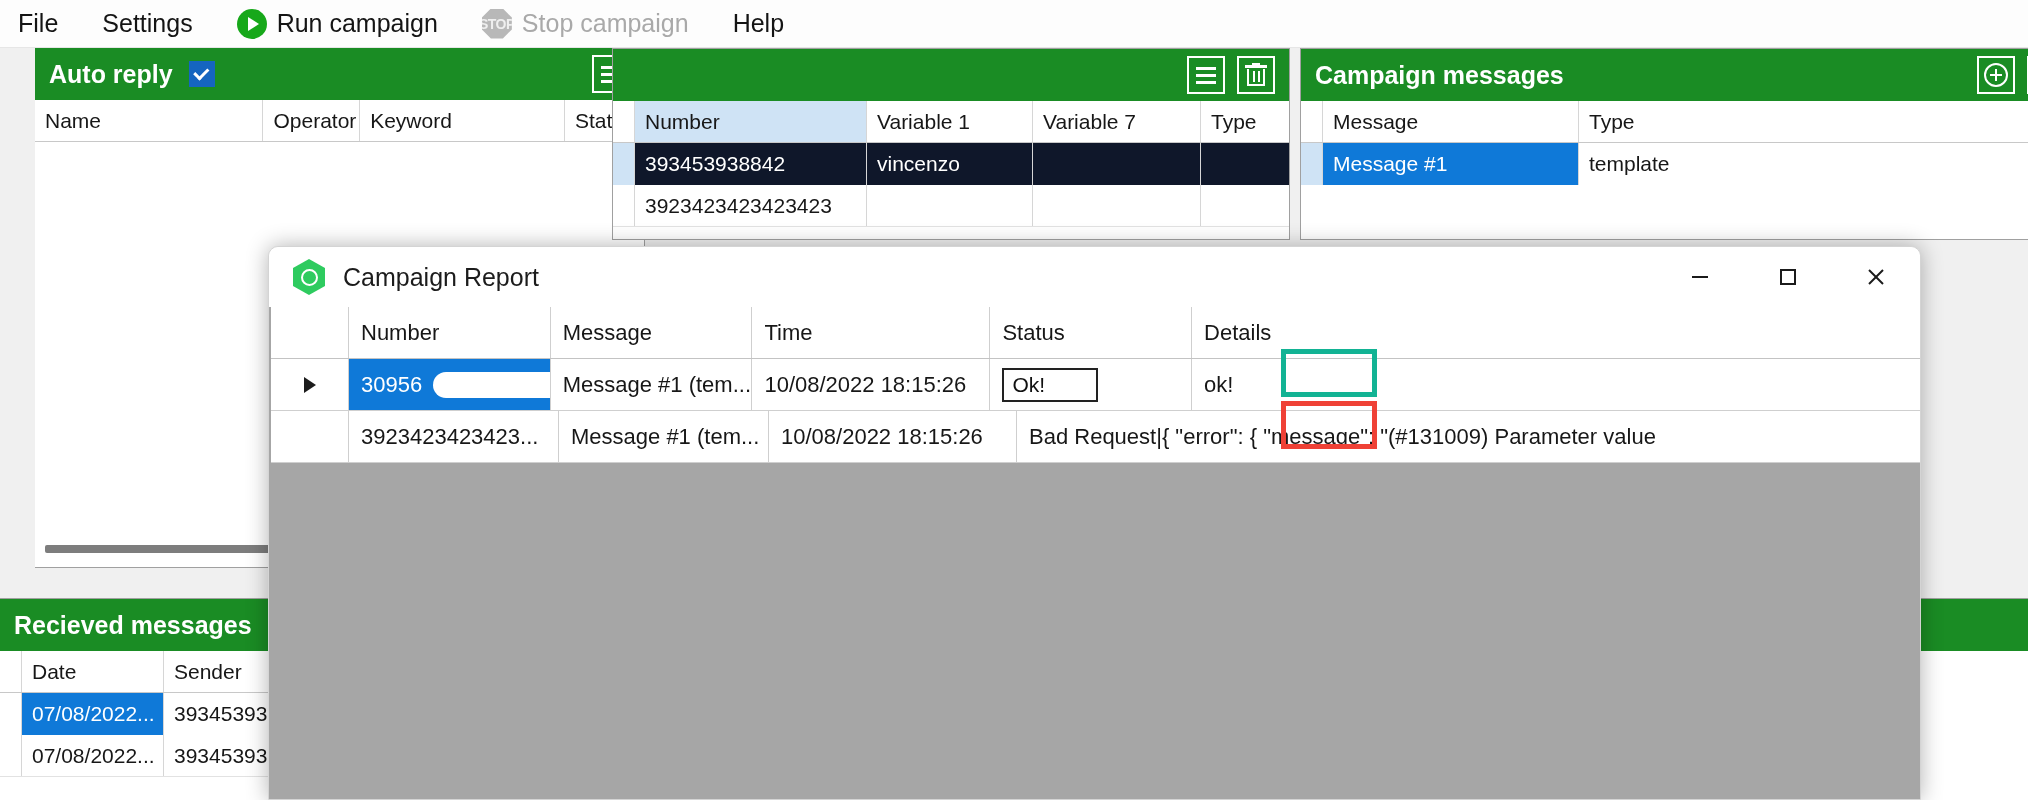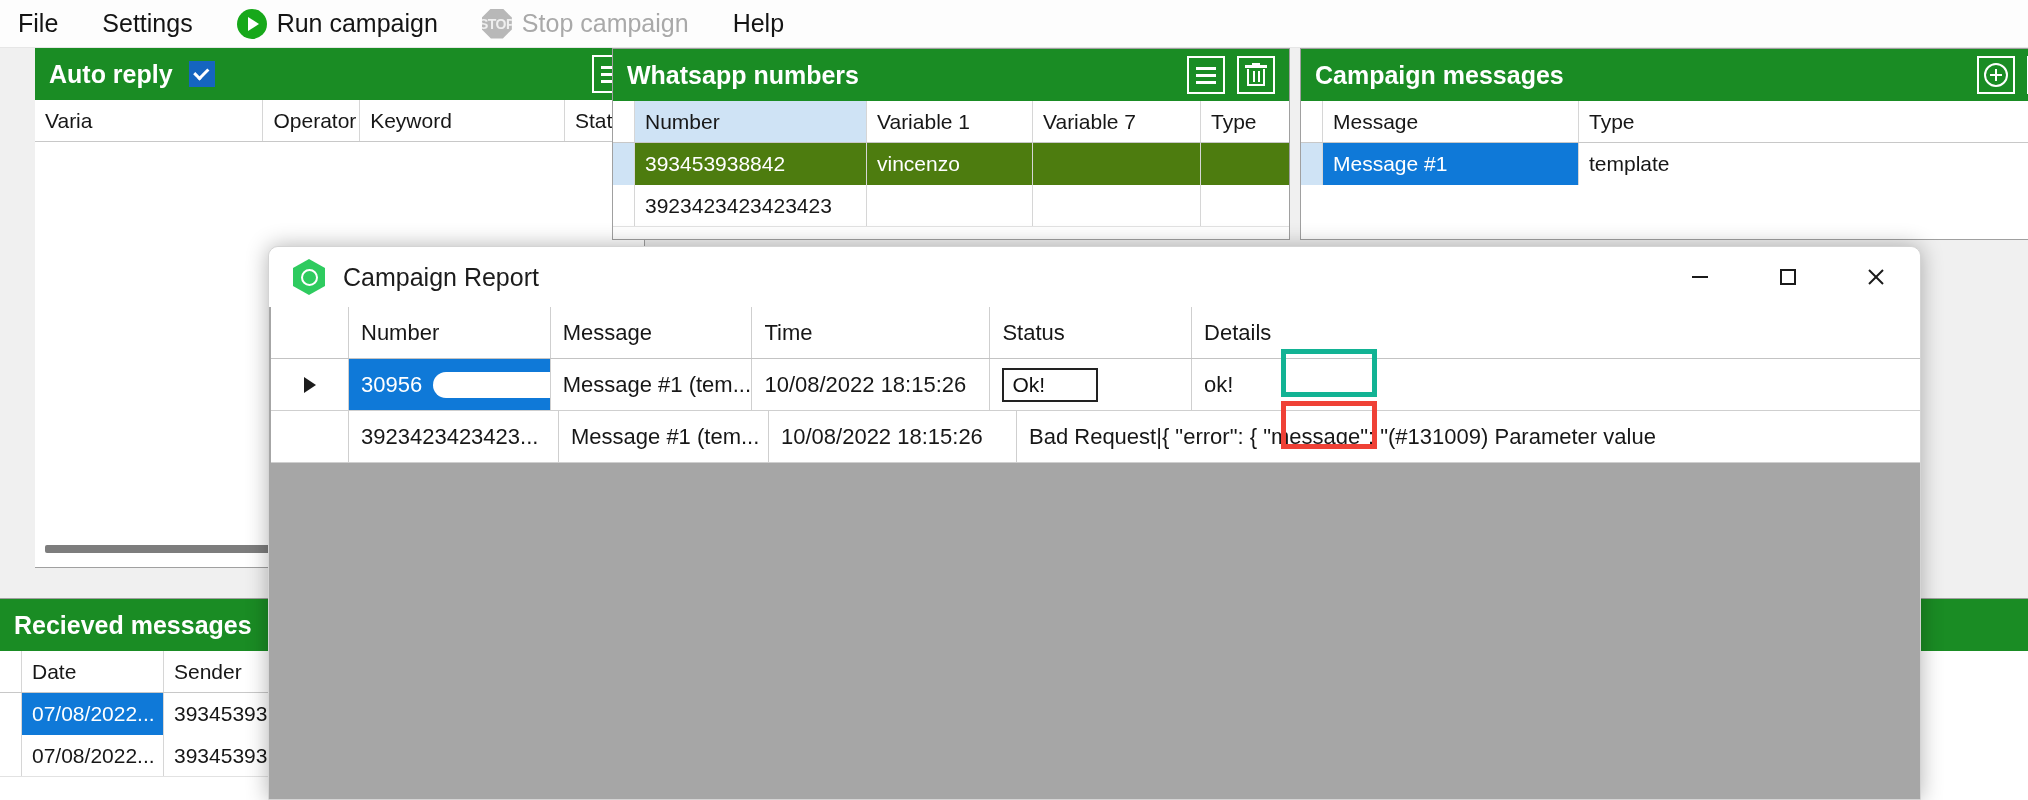--- a/index.html
+++ b/index.html
@@ -116,21 +116,21 @@
   .grid-head { height: 42px; border-bottom: 1px solid #c8c8c8; background:#ffffff; }
   .gcell {
     display: flex; align-items: center;
     padding: 0 10px;
     font-size: 21px; color: #171717;
     border-right: 1px solid #d6d6d6;
     white-space: nowrap; overflow: hidden;
   }
   .grid-head .gcell { background: #ffffff; }
   .gcell.sel-head { background: #cfe3f5; }
-  .grid-row.selected .gcell { background: #4d7c0f; color: #ffffff; }
+  .grid-row.selected .gcell { background: #0f172a; color: #ffffff; }
   .grid-row.plain { border-bottom: 1px solid #e2e2e2; }
   .rowsel-strip { width: 22px; flex: 0 0 22px; border-right: 1px solid #d6d6d6; background:#ffffff; }
   .grid-row.selected .rowsel-strip { background: #cfe3f5; }
 
   
   #panel-autoreply { left: 0; top: 48px; width: 610px; height: 520px; border-left:none; border-top:none;margin-left:35px;}
   #panel-numbers   { left: 612px; top: 48px; width: 678px; height: 192px; }
   #panel-campaign  { left: 1300px; top: 48px; width: 779px; height: 192px; border-right:none;text-align:right; }
 
   .hscroll {
@@ -248,32 +248,31 @@
       <span class="hdr-btn">
         <span class="glyph-burger">
             <i></i>
             <i></i>
             <i></i>
           </span>
       </span>
     </div>
     <div class="grid">
       <div class="grid-row grid-head">
-        <div class="gcell" style="width:232px">Varia</div>
+        <div class="gcell" style="width:232px">Name</div>
         <div class="gcell" style="width:98px">Operator</div>
         <div class="gcell" style="width:208px">Keyword</div>
         <div class="gcell" style="width:80px;border-right:none">Status</div>
       </div>
     </div>
     <div class="hscroll"></div>
   </div>
 
   <div class="panel" id="panel-numbers">
     <div class="panel-header">
-      <span class="panel-title">Whatsapp numbers</span>
       <span class="panel-header-spacer"></span>
       <span class="hdr-btn">
         <span class="glyph-burger">
             <i></i>
             <i></i>
             <i></i>
           </span>
       </span>
       <span class="hdr-btn">
         <span class="glyph-trash">

